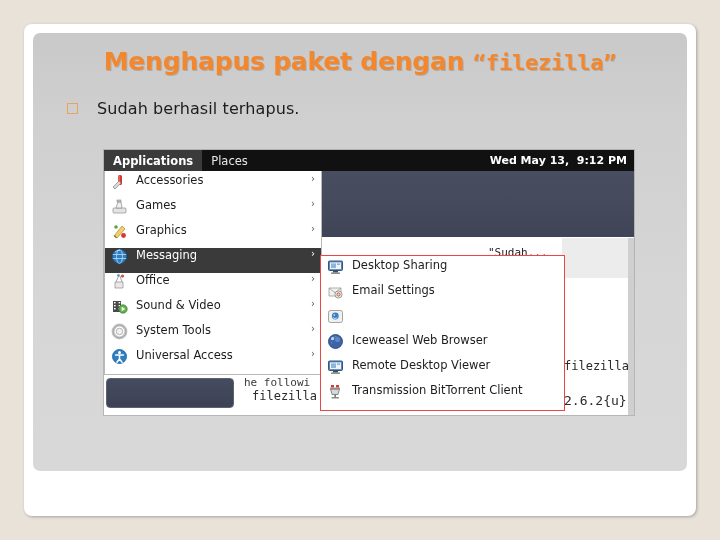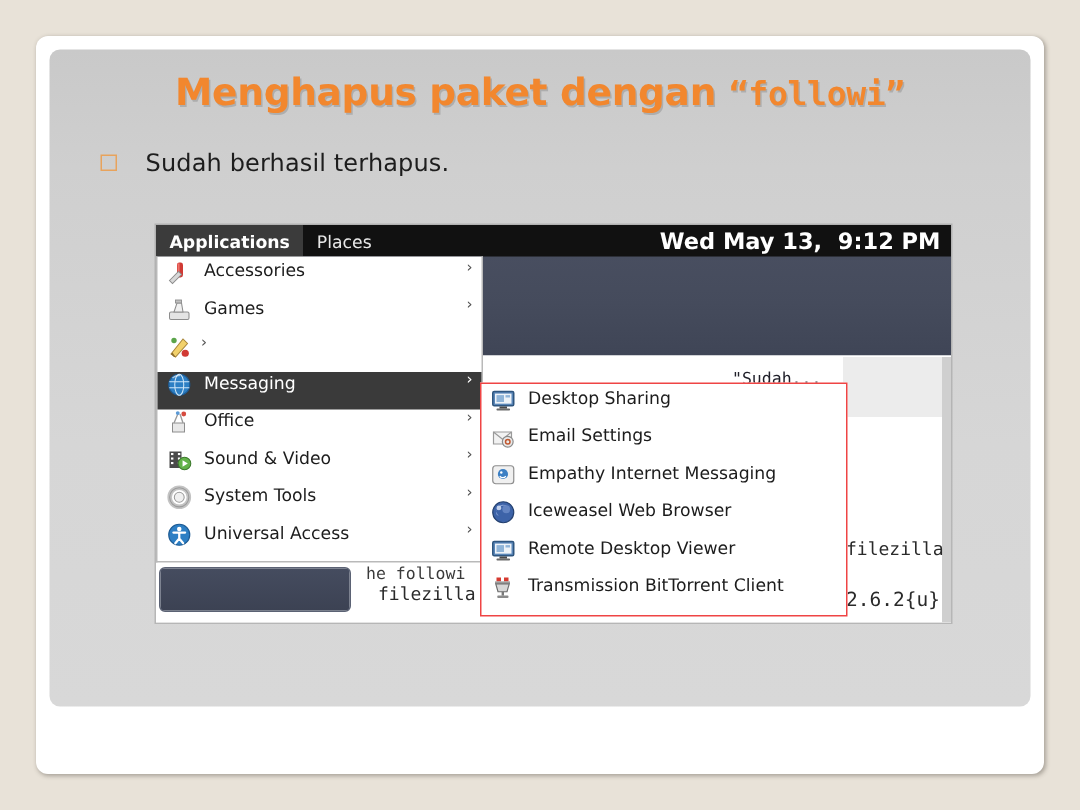--- a/index.html
+++ b/index.html
@@ -168,21 +168,21 @@
     background: #3b3b3b;
   }
   .panel-btn.plain { font-weight: normal; color: #e8e8e8; }
   .panel-clock {
     position: absolute;
     right: 7px;
     top: 0;
     height: 21px;
     display: flex;
     align-items: center;
-    font-size: 15px;
+    font-size: 11px;
     color: #ffffff;
     font-weight: bold;
     white-space: pre;
   }
 
   
   .menu {
     position: absolute;
     left: 0;
     top: 21px;
@@ -234,21 +234,21 @@
   }
   .icon svg { display: block; }
 </style>
 </head>
 <body>
 
 <div class="slide-card">
   <div class="slide-panel">
 
     <div class="slide-title">
-      <span>Menghapus paket dengan </span><span class="mono">“followi”</span>
+      <span>Menghapus paket dengan </span><span class="mono">“filezilla”</span>
     </div>
 
     <div class="bullet-row">
       <span class="bullet-marker"></span>
       <span class="bullet-text">Sudah berhasil terhapus.</span>
     </div>
 
     <div class="shot">
 
       <div class="desktop-bg"></div>
@@ -295,20 +295,21 @@
           </div>
           <div class="menu-item">
             <span class="icon">
               <svg width="17" height="17" viewBox="0 0 17 17">
                 <path d="M3 13 L11 3 L14 6 L6 15 Z" fill="#f2d16b" stroke="#a8863a" stroke-width="0.7"></path>
                 <path d="M3 13 L5 15 L6 15 L4 12 Z" fill="#8b6a2a"></path>
                 <circle cx="12.5" cy="12.5" r="2.4" fill="#d13a34"></circle>
                 <circle cx="5" cy="4" r="1.8" fill="#5aa44a"></circle>
               </svg>
             </span>
+            <span class="label">Graphics</span>
             <span class="arrow">›</span>
           </div>
           <div class="menu-item selected">
             <span class="icon">
               <svg width="17" height="17" viewBox="0 0 17 17">
                 <circle cx="8.5" cy="8.5" r="7" fill="#2d7fc4" stroke="#1d5b94" stroke-width="0.8"></circle>
                 <ellipse cx="8.5" cy="8.5" rx="3" ry="7" fill="none" stroke="#cfe6f7" stroke-width="0.7"></ellipse>
                 <path d="M1.8 6.5 h13.4 M1.8 10.5 h13.4" stroke="#cfe6f7" stroke-width="0.7"></path>
                 <path d="M4 4 a6 6 0 0 1 5 -1.6" stroke="#ffffff" stroke-width="1" fill="none" opacity="0.6"></path>
               </svg>
@@ -399,21 +400,20 @@
           </div>
           <div class="menu-item">
             <span class="icon">
               <svg width="17" height="17" viewBox="0 0 17 17">
                 <rect x="1.5" y="2.5" width="14" height="12" rx="2" fill="#f0f0f0" stroke="#8d8d8d" stroke-width="0.8"></rect>
                 <circle cx="8.3" cy="8" r="3.4" fill="#3b7fc4"></circle>
                 <circle cx="7.2" cy="7" r="0.8" fill="#ffffff"></circle>
                 <path d="M6.2 9.4 a2.4 2.4 0 0 0 4 0" stroke="#ffffff" stroke-width="0.8" fill="none"></path>
               </svg>
             </span>
-            <span class="label">Empathy Internet Messaging</span>
           </div>
           <div class="menu-item">
             <span class="icon">
               <svg width="17" height="17" viewBox="0 0 17 17">
                 <circle cx="8.5" cy="8.5" r="7" fill="#3d63a8" stroke="#24406f" stroke-width="0.8"></circle>
                 <path d="M4 10 a5 5 0 0 1 7 -5.5 a4 4 0 0 0 -5.4 6.6 Z" fill="#8fa8d8"></path>
                 <circle cx="10.5" cy="6.5" r="2.6" fill="#6d8cc8" opacity="0.8"></circle>
                 <circle cx="5.6" cy="5.6" r="1.6" fill="#cfdcf2" opacity="0.9"></circle>
               </svg>
             </span>

